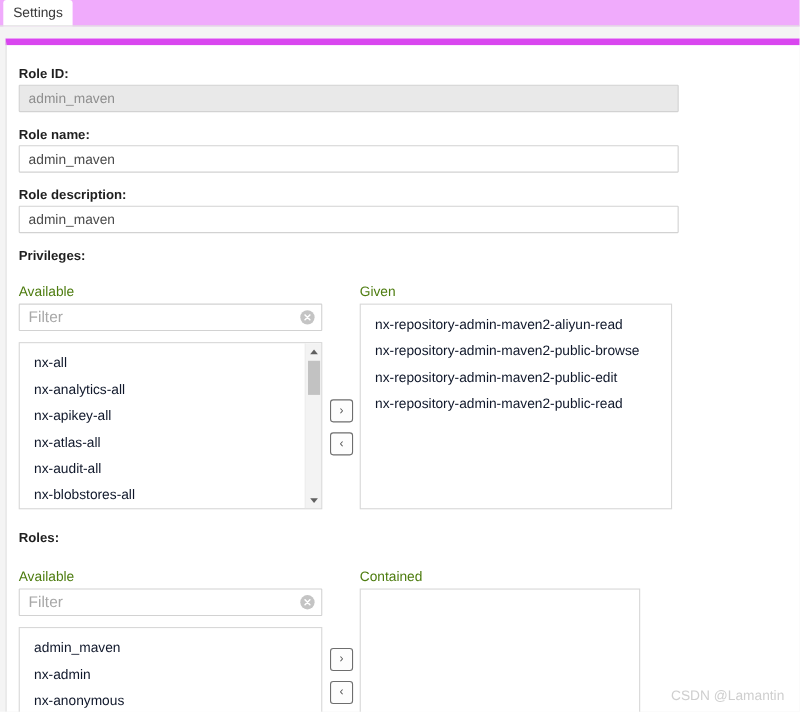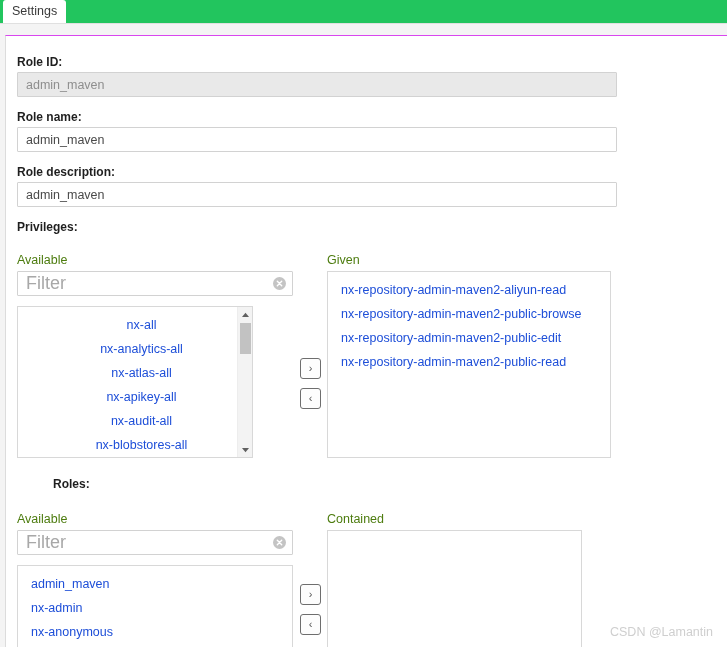--- a/index.html
+++ b/index.html
@@ -16,21 +16,21 @@
     color: #333333;
     position: relative;
   }
 
   
   .tabstrip {
     position: absolute;
     left: 0; top: 0;
     width: 727px;
     height: 24px;
-    background: #22c55e;
+    background: #f0abfc;
   }
   .tab {
     position: absolute;
     left: 3px; top: 0;
     width: 63px;
     height: 24px;
     background: #ffffff;
     border-top-left-radius: 3px;
     border-top-right-radius: 3px;
     box-sizing: border-box;
@@ -48,21 +48,21 @@
     background: #e0e0e0;
   }
 
   
   .panel {
     position: absolute;
     left: 5px; top: 35px;
     width: 722px;
     height: 612px;
     background: #ffffff;
-    border-top: 1px solid #d946ef;
+    border-top: 6px solid #d946ef;
     border-left: 1px solid #dcdcdc;
     box-sizing: border-box;
   }
 
   .field-label {
     position: absolute;
     font-weight: bold;
     font-size: 12px;
     color: #1f1f1f;
     white-space: nowrap;
@@ -102,21 +102,21 @@
     box-sizing: border-box;
     border: 1px solid #d2d2d2;
     background: #ffffff;
     height: 25px;
     border-radius: 1px;
   }
   .filter-box .placeholder {
     position: absolute;
     left: 8px; top: 0;
     line-height: 23px;
-    font-size: 18px;
+    font-size: 14px;
     color: #a8a8a8;
   }
   .clear-icon {
     position: absolute;
     right: 6px; top: 5px;
     width: 13px; height: 13px;
     border-radius: 50%;
     background: #c4c4c4;
     display: flex;
     align-items: center;
@@ -132,21 +132,21 @@
     background: #ffffff;
     overflow: hidden;
   }
   .list-items {
     position: absolute;
     left: 0; top: 6px;
     right: 0;
   }
   .list-item {
     font-size: 12.5px;
-    color: #1d4ed8;
+    color: #0f172a;
     line-height: 24px;
     height: 24px;
     padding-left: 13px;
     white-space: nowrap;
   }
   .list-item.wrap {
     height: auto;
     white-space: normal;
     padding-right: 8px;
   }
@@ -236,26 +236,26 @@
 
   <div class="filter-box" style="left:11px; top:235px; width:276px;">
     <span class="placeholder">Filter</span>
     <span class="clear-icon">
       <svg width="9" height="9" viewBox="0 0 9 9">
         <path d="M2.3 2.3 L6.7 6.7 M6.7 2.3 L2.3 6.7" stroke="#ffffff" stroke-width="1.4" stroke-linecap="round"></path>
       </svg>
     </span>
   </div>
 
-  <div class="listbox" style="left:11px; top:270px; width:236px; height:152px;text-align:center;">
+  <div class="listbox" style="left:11px; top:270px; width:276px; height:152px;">
     <div class="list-items">
       <div class="list-item">nx-all</div>
       <div class="list-item">nx-analytics-all</div>
+      <div class="list-item">nx-apikey-all</div>
       <div class="list-item">nx-atlas-all</div>
-      <div class="list-item">nx-apikey-all</div>
       <div class="list-item">nx-audit-all</div>
       <div class="list-item">nx-blobstores-all</div>
     </div>
     <div class="scrollbar">
       <div class="sb-arrow up">
         <svg width="9" height="6" viewBox="0 0 9 6">
             <path d="M4.5 0.8 L8 5 L1 5 Z" fill="#606060"></path>
           </svg>
       </div>
       <div class="sb-thumb"></div>
@@ -278,21 +278,21 @@
 
   <div class="listbox" style="left:321px; top:235px; width:284px; height:187px;">
     <div class="list-items">
       <div class="list-item">nx-repository-admin-maven2-aliyun-read</div>
       <div class="list-item">nx-repository-admin-maven2-public-browse</div>
       <div class="list-item">nx-repository-admin-maven2-public-edit</div>
       <div class="list-item">nx-repository-admin-maven2-public-read</div>
     </div>
   </div>
 
-  <div class="field-label" style="left:11px; top:441px;margin-left:36px;">Roles:</div>
+  <div class="field-label" style="left:11px; top:441px;">Roles:</div>
 
   <div class="section-caption" style="left:11px; top:476px;">Available</div>
 
   <div class="filter-box" style="left:11px; top:494px; width:276px;">
     <span class="placeholder">Filter</span>
     <span class="clear-icon">
       <svg width="9" height="9" viewBox="0 0 9 9">
         <path d="M2.3 2.3 L6.7 6.7 M6.7 2.3 L2.3 6.7" stroke="#ffffff" stroke-width="1.4" stroke-linecap="round"></path>
       </svg>
     </span>

